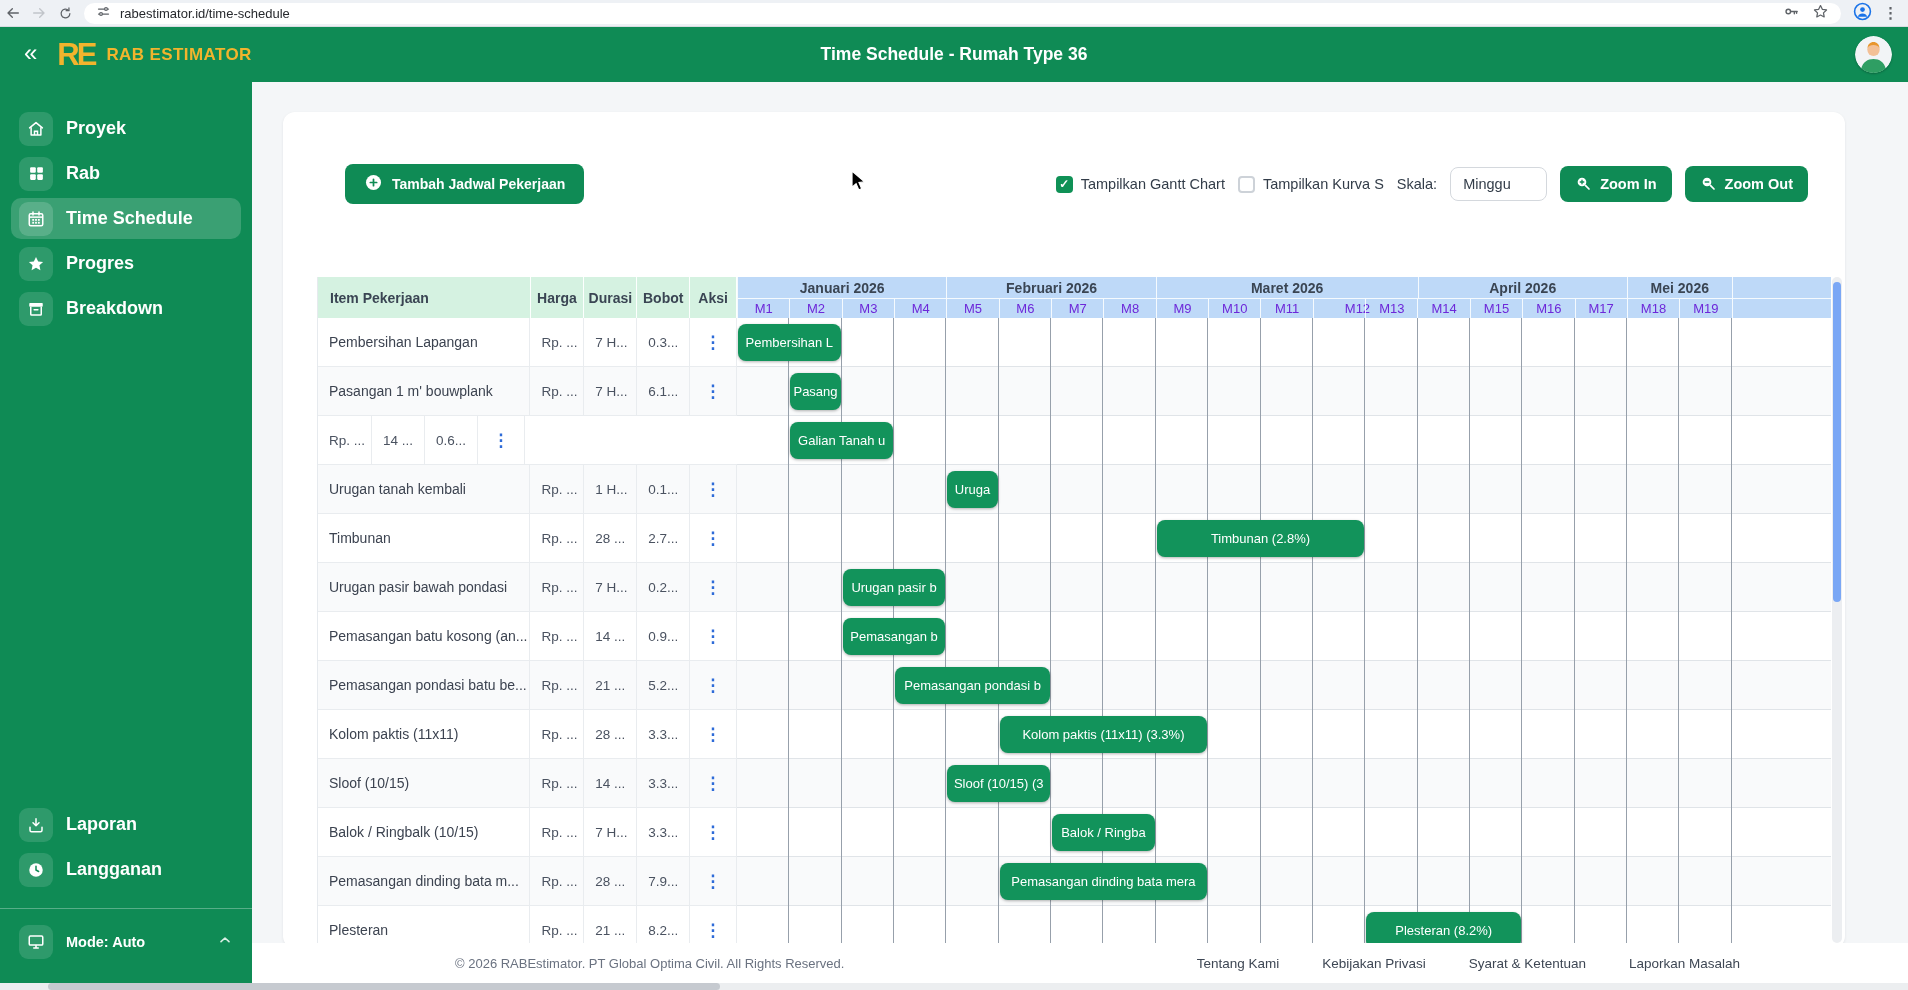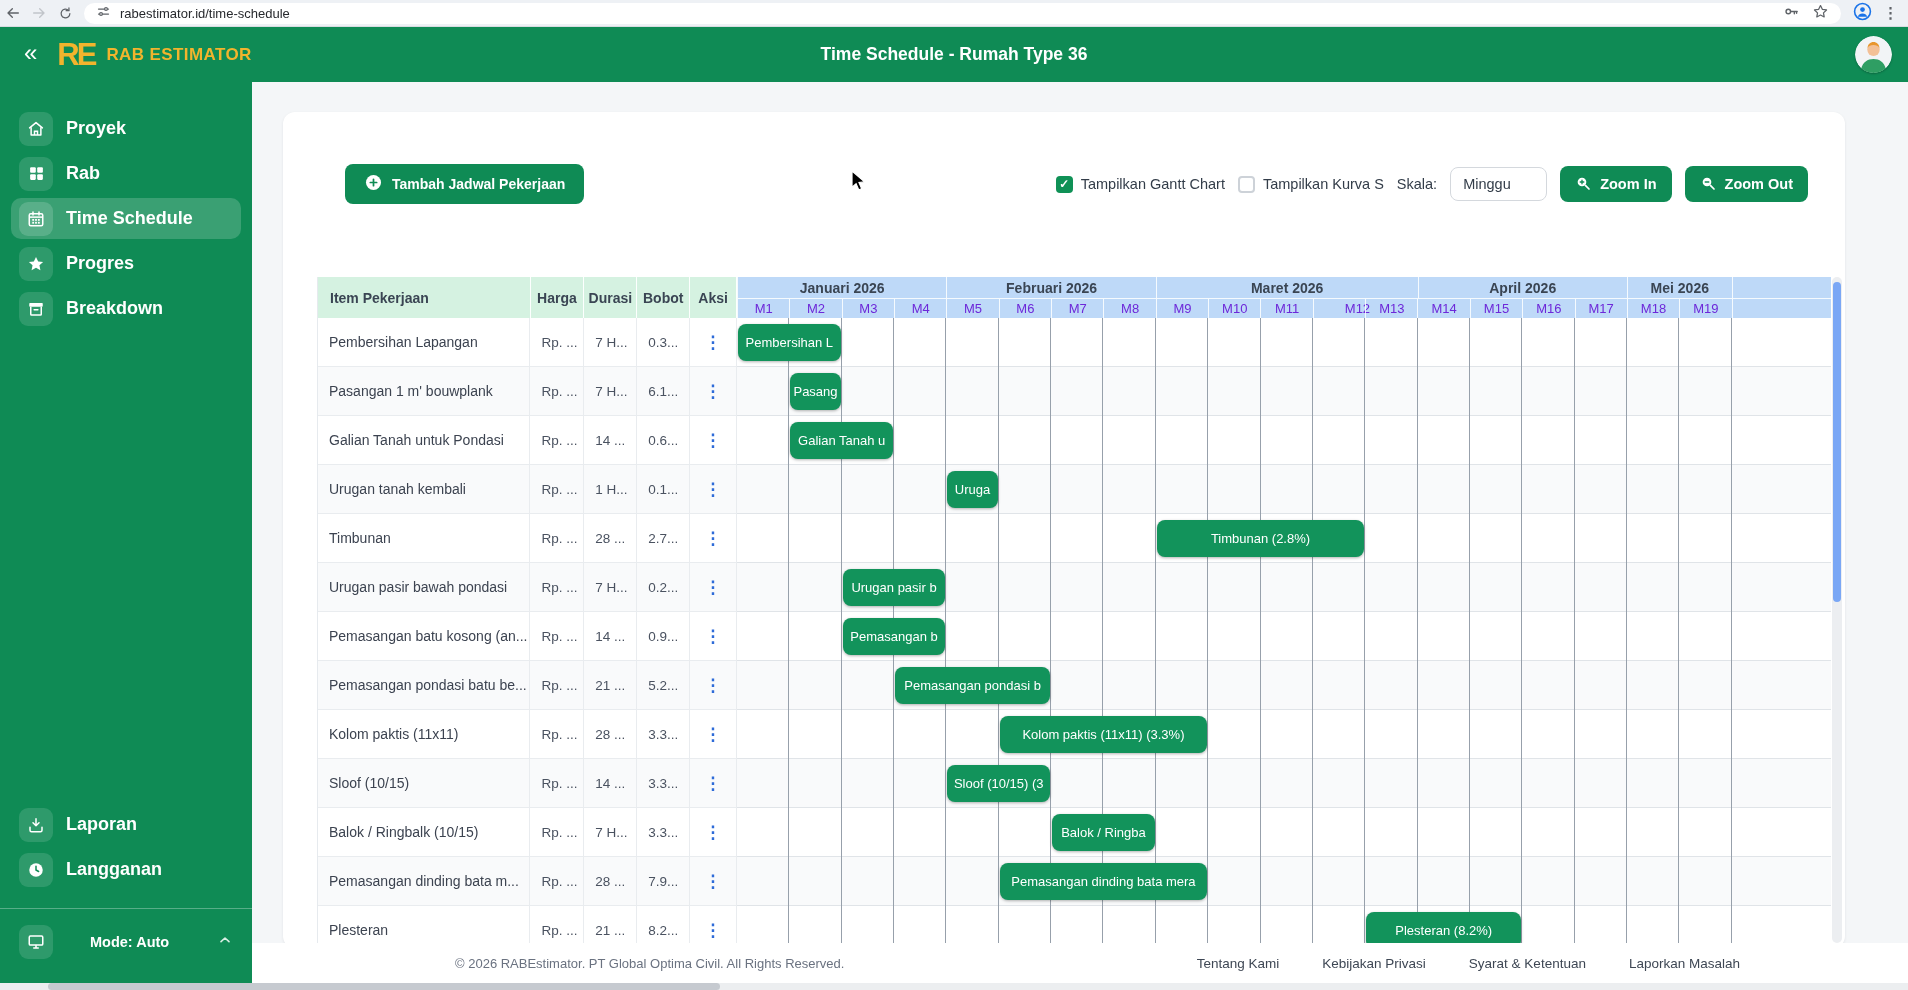--- a/index.html
+++ b/index.html
@@ -27,21 +27,21 @@
   .shell { display:flex; height:908px; position:relative; }
   .sidebar { width:252px; background:#0f8b55; flex-shrink:0; display:flex; flex-direction:column; }
   .side-top { margin-top:22px; }
   .side-item { display:flex; align-items:center; height:41px; margin:4px 11px; border-radius:10px; padding:0 8px; cursor:pointer; }
   .side-item.active { background:rgba(255,255,255,.18); }
   .icon-tile { width:34px; height:34px; border-radius:9px; background:rgba(255,255,255,.13); display:flex; align-items:center; justify-content:center; flex-shrink:0; }
   .side-item.active .icon-tile { background:rgba(255,255,255,.16); }
   .side-label { color:#fff; font-size:18px; font-weight:700; margin-left:13px; white-space:nowrap; }
   .side-spacer { flex:1; }
   .side-divider { height:1px; background:rgba(255,255,255,.3); margin:14px 0 8px; }
-  .mode-row { display:flex; align-items:center; height:41px; margin:4px 11px 28px; border-radius:10px; padding:0 8px; cursor:pointer;gap:24px; }
+  .mode-row { display:flex; align-items:center; height:41px; margin:4px 11px 28px; border-radius:10px; padding:0 8px; cursor:pointer; }
   .mode-label { color:#fff; font-size:14.5px; font-weight:700; margin-left:13px; flex:1; }
 
   .main { flex:1; position:relative; }
   .card { position:absolute; left:31px; top:30px; width:1562px; height:836px; background:#fff; border-radius:12px; box-shadow:0 1px 3px rgba(27,31,35,.08); overflow:hidden; }
 
   
   .toolbar { position:absolute; top:52px; left:62px; right:37px; display:flex; align-items:center; }
   .btn { background:#0f8b55; color:#fff; border:none; border-radius:8px; display:inline-flex; align-items:center; gap:9px; cursor:pointer; font-family:inherit; }
   .btn-add { height:40px; padding:0 19px; font-size:14px; font-weight:600; }
   .tright { margin-left:auto; display:flex; align-items:center; gap:13px; }
@@ -317,21 +317,20 @@
               <div class="lt-row alt">
                 <div class="lt-cell item" style="width: 213px;">Pasangan 1 m' bouwplank</div>
                 <div class="lt-cell" style="width: 54px;">Rp. ...</div>
                 <div class="lt-cell" style="width: 53px;">7 H...</div>
                 <div class="lt-cell" style="width: 53px;">6.1...</div>
                 <div class="lt-cell aksi" style="width: 47px;">
                   <button class="kebab">⋮</button>
                 </div>
               </div>
               <div class="lt-row">
-                <div class="lt-cell item" style="width: 213px;">Galian Tanah untuk Pondasi</div>
                 <div class="lt-cell" style="width: 54px;">Rp. ...</div>
                 <div class="lt-cell" style="width: 53px;">14 ...</div>
                 <div class="lt-cell" style="width: 53px;">0.6...</div>
                 <div class="lt-cell aksi" style="width: 47px;">
                   <button class="kebab">⋮</button>
                 </div>
               </div>
               <div class="lt-row alt">
                 <div class="lt-cell item" style="width: 213px;">Urugan tanah kembali</div>
                 <div class="lt-cell" style="width: 54px;">Rp. ...</div>

